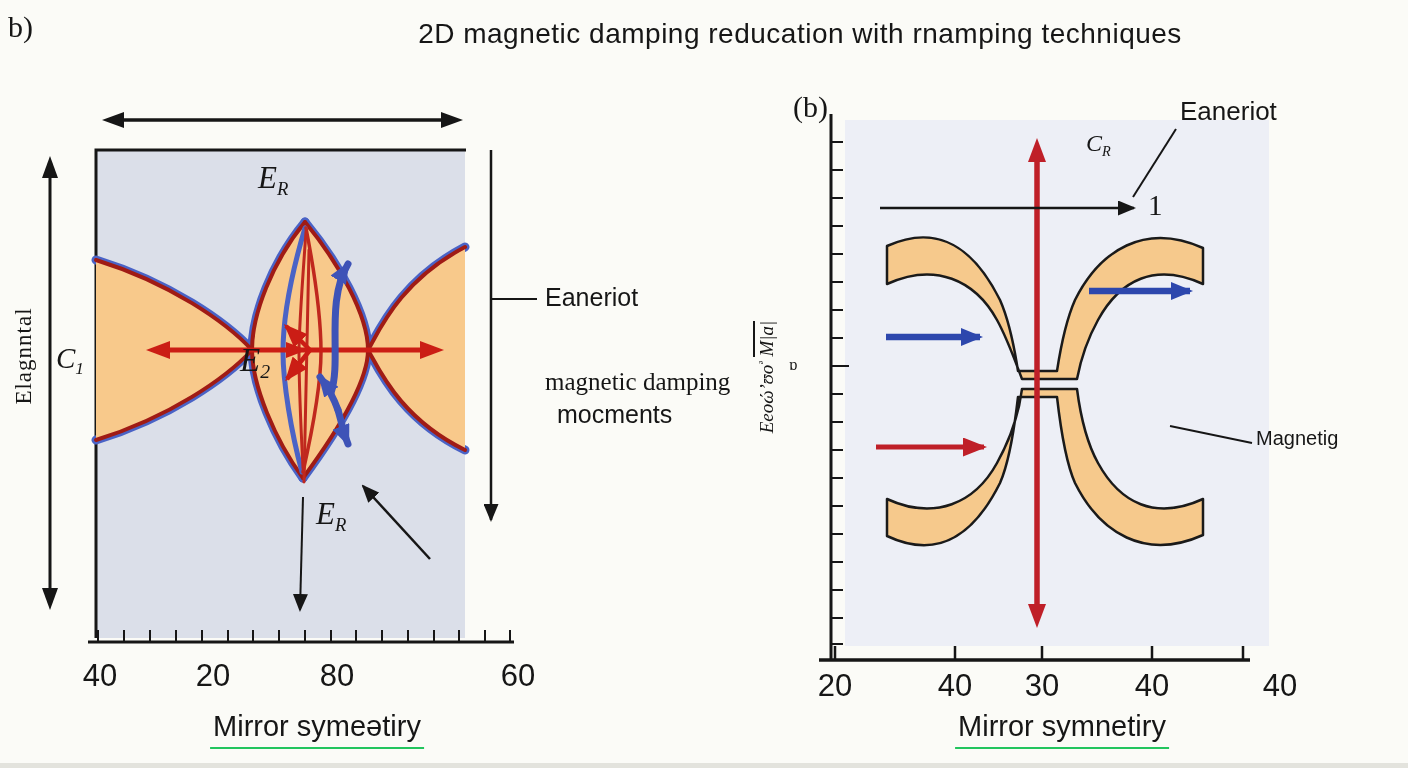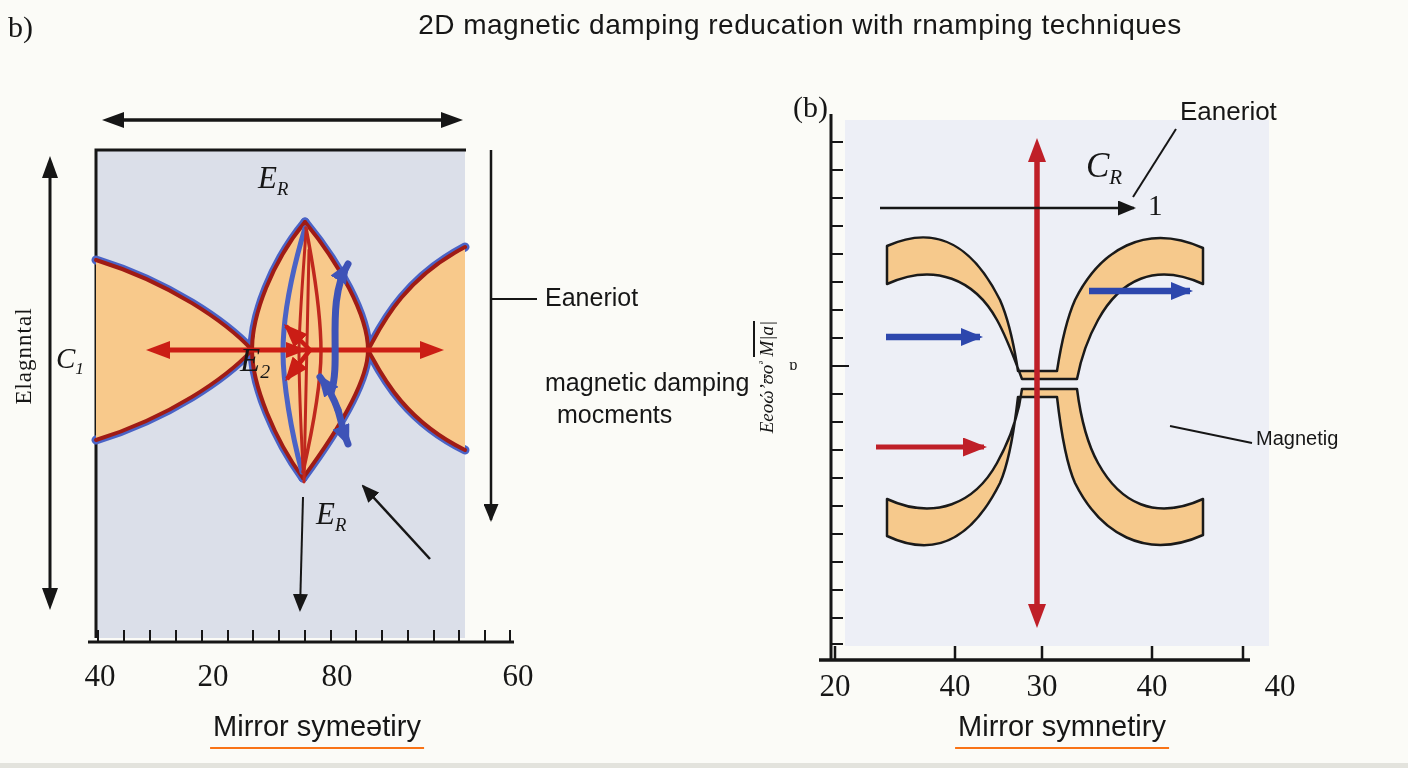--- a/index.html
+++ b/index.html
@@ -10,22 +10,22 @@
   }
   #canvas{position:absolute;inset:0;}
   svg{position:absolute;left:0;top:0;}
   .lbl{position:absolute;white-space:nowrap;color:#161616;}
   .serif{font-family:"Liberation Serif",serif;}
   .math{font-family:"Liberation Serif",serif;font-style:italic;}
   .math .sub{font-size:0.60em;font-style:italic;vertical-align:-0.35em;letter-spacing:0;}
   .title{font-size:28px;letter-spacing:0.5px;text-align:center;}
   .corner{font-size:30px;}
   .note{font-size:25px;}
-  .tick{font-family:Liberation Serif, serif;font-size:31px;transform:translateX(-50%);}
-  .axis-title{font-size:29px;border-bottom:2px solid #f97316;padding:0 3px 4px 3px;text-align:left;}
+  .tick{font-family:Liberation Sans, sans-serif;font-size:31px;transform:translateX(-50%);}
+  .axis-title{font-size:29px;border-bottom:2px solid #22c55e;padding:0 3px 4px 3px;text-align:left;}
   .axis-center{transform:translateX(-50%);}
   .rot{transform:rotate(-90deg);text-align:center;}
   .rot-left{font-family:"Liberation Serif",serif;font-size:23px;letter-spacing:1px;}
   .rot-right{font-family:"Liberation Serif",serif;font-style:italic;font-size:19px;}
   .frac-over{border-top:2px solid #161616;padding-top:1px;}
   .supr{font-size:0.7em;vertical-align:0.45em;}
   .small-glyph{font-size:16px;font-family:"Liberation Serif",serif;}
   .bottom-strip{position:absolute;left:0;bottom:0;width:1408px;height:5px;background:#d6d6cf;opacity:.65;}
 </style>
 </head>
@@ -169,48 +169,48 @@
     </g>
 
     <path d="M876,447 L984,447" fill="none" stroke="#bf1f28" stroke-width="5" marker-end="url(#mk-red2)"></path>
 
     <line x1="1170" y1="426" x2="1252" y2="443" stroke="#161616" stroke-width="1.8"></line>
   </g>
 </svg>
 
 <div class="lbl corner serif" style="left:8px;top:10px;">b)</div>
 
-<div class="lbl title" style="left:300px;top:9px;width:1000px;">2D magnetic damping reducation with rnamping techniques</div>
+<div class="lbl title" style="left:300px;top:18px;width:1000px;">2D magnetic damping reducation with rnamping techniques</div>
 
 <div class="lbl math" style="left:258px;top:160px;font-size:31px;"><span>E</span><span class="sub">R</span></div>
 
 <div class="lbl math" style="left:240px;top:342px;font-size:33px;"><span>E</span><span class="sub">2</span></div>
 
 <div class="lbl math" style="left:316px;top:496px;font-size:31px;"><span>E</span><span class="sub">R</span></div>
 
 <div class="lbl math" style="left:56px;top:334px;font-size:29px;margin-top:8px;"><span>C</span><span class="sub">1</span></div>
 
 <div class="lbl rot rot-left" style="left:-60px;top:342px;width:170px;height:28px;">Elagnntal</div>
 
 <div class="lbl note" style="left:545px;top:283px;">Eaneriot</div>
-<div class="lbl note" style="left:545px;top:368px;">magnetic damping</div>
+<div class="lbl note" style="left:545px;top:368px;font-family:Liberation Serif, serif;">magnetic damping</div>
 <div class="lbl note" style="left:545px;top:400px;margin-left:12px;">mocments</div>
 
 <div class="lbl tick" style="left:100px;top:658px;">40</div>
 <div class="lbl tick" style="left:213px;top:658px;">20</div>
 <div class="lbl tick" style="left:337px;top:658px;">80</div>
 <div class="lbl tick" style="left:518px;top:658px;">60</div>
 
 <div class="lbl axis-title axis-center" style="left:317px;top:710px;">Mirror symeətiry</div>
 
 <div class="lbl corner serif" style="left:793px;top:90px;">(b)</div>
 
 <div class="lbl" style="left:1180px;top:96px;font-size:26px;">Eaneriot</div>
 
-<div class="lbl math" style="left:1086px;top:146px;font-size:35px;"><span>C</span><span class="sub">R</span></div>
+<div class="lbl math" style="left:1086px;top:130px;font-size:24px;"><span>C</span><span class="sub">R</span></div>
 
 <div class="lbl serif" style="left:1148px;top:189px;font-size:29px;">1</div>
 
 <div class="lbl rot rot-right" style="left:685px;top:362px;width:170px;height:30px;"><span>Eeoώ’ʊo</span><span class="supr">ᵊ</span>&nbsp;<span class="frac-over">M|ɑ|</span></div>
 
 <div class="lbl small-glyph" style="left:789px;top:356px;">ɒ</div>
 
 <div class="lbl" style="left:1256px;top:427px;font-size:20px;">Magnetig</div>
 
 <div class="lbl tick" style="left:835px;top:668px;">20</div>

